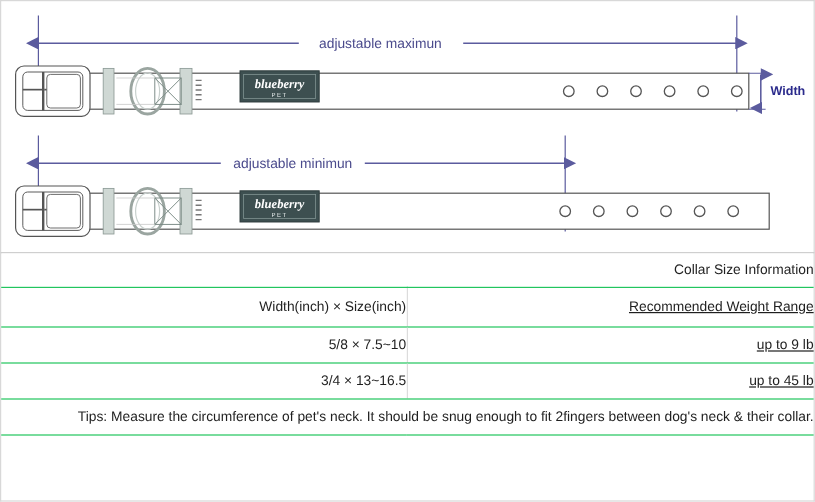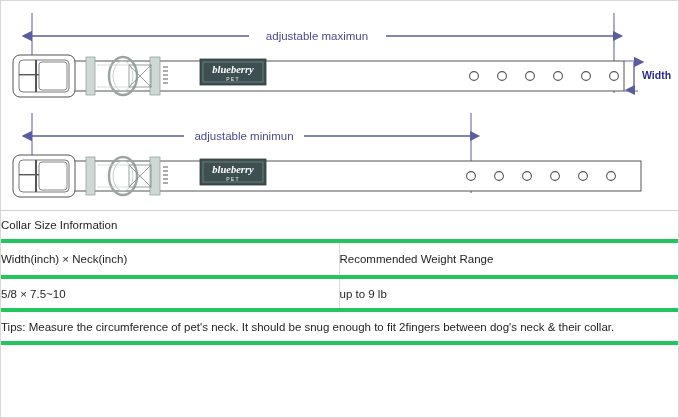--- a/index.html
+++ b/index.html
@@ -9,28 +9,28 @@
 
   
   .illus{position:relative;width:679px;height:210px;box-sizing:border-box;
          border:1px solid #d8d8d8;border-bottom:none;background:#fff;}
   .illus > svg{display:block;}
 
   
   .tablewrap{position:relative;width:679px;height:208px;box-sizing:border-box;
              border:1px solid #d8d8d8;border-top:1px solid #cfcfcf;background:#fff;}
   table.sizes{width:100%;border-collapse:collapse;table-layout:fixed;}
-  table.sizes td{border-bottom:4px solid #22c55e;font-size:11.5px;color:#1f1f1f;
-                 padding:0;text-align:left;vertical-align:middle;}
+  table.sizes td{border-bottom:1px solid #22c55e;font-size:11.5px;color:#1f1f1f;
+                 padding:0;text-align:right;vertical-align:middle;}
   td.title-cell{text-align:left;padding-left:9px;height:28px;font-size:12px;color:#1a1a1a;}
   td.hdr{height:32px;font-size:11.5px;}
   td.row-cell{height:29px;}
   td.tips{text-align:left;padding-left:9px;height:29px;font-size:10.5px;
           border-bottom:none;color:#1f1f1f;}
-  .vdiv{border-left:1px solid #dcdcdc;}
+  .vdiv{border-left:1px solid #dcdcdc;text-decoration:underline;}
   .nowrap{white-space:nowrap;}
 </style>
 </head>
 <body>
 
 <div class="page">
 
   <div class="illus">
     <svg width="677" height="208" viewBox="0 0 677 208" xmlns="http://www.w3.org/2000/svg">
       <defs>
@@ -172,26 +172,30 @@
     <table class="sizes">
       <colgroup>
           <col style="width:338px">
           <col style="width:339px">
         </colgroup>
       <tbody>
         <tr>
           <td class="title-cell" colspan="2">Collar Size Information</td>
         </tr>
         <tr>
-          <td class="hdr nowrap">Width(inch)  ×  Neck(inch)</td>
+          <td class="hdr nowrap">Width(inch)  ×  Size(inch)</td>
           <td class="hdr vdiv">Recommended Weight Range</td>
         </tr>
         <tr>
           <td class="row-cell">5/8 × 7.5~10</td>
           <td class="row-cell vdiv">up to 9 lb</td>
+        </tr>
+        <tr>
+          <td class="row-cell">3/4 × 13~16.5</td>
+          <td class="row-cell vdiv">up to 45 lb</td>
         </tr>
         <tr>
           <td class="tips" colspan="2">Tips: Measure the circumference of pet's neck. It should be snug enough to fit 2fingers between dog's neck &amp; their collar.</td>
         </tr>
       </tbody>
     </table>
   </div>
 
 </div>
 

